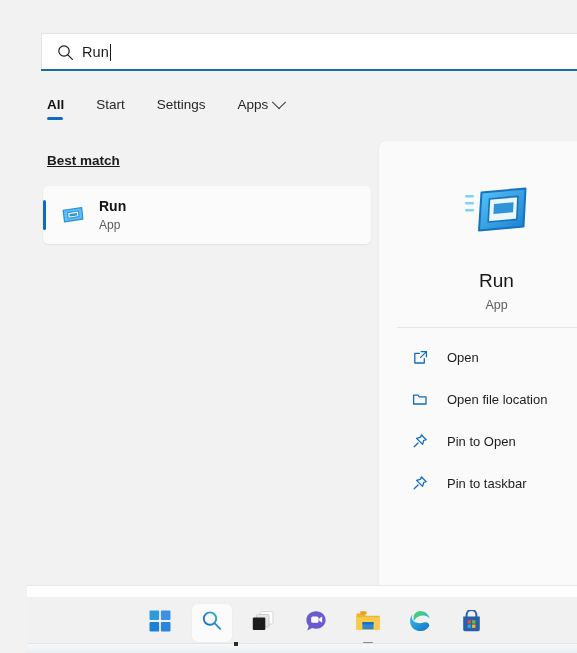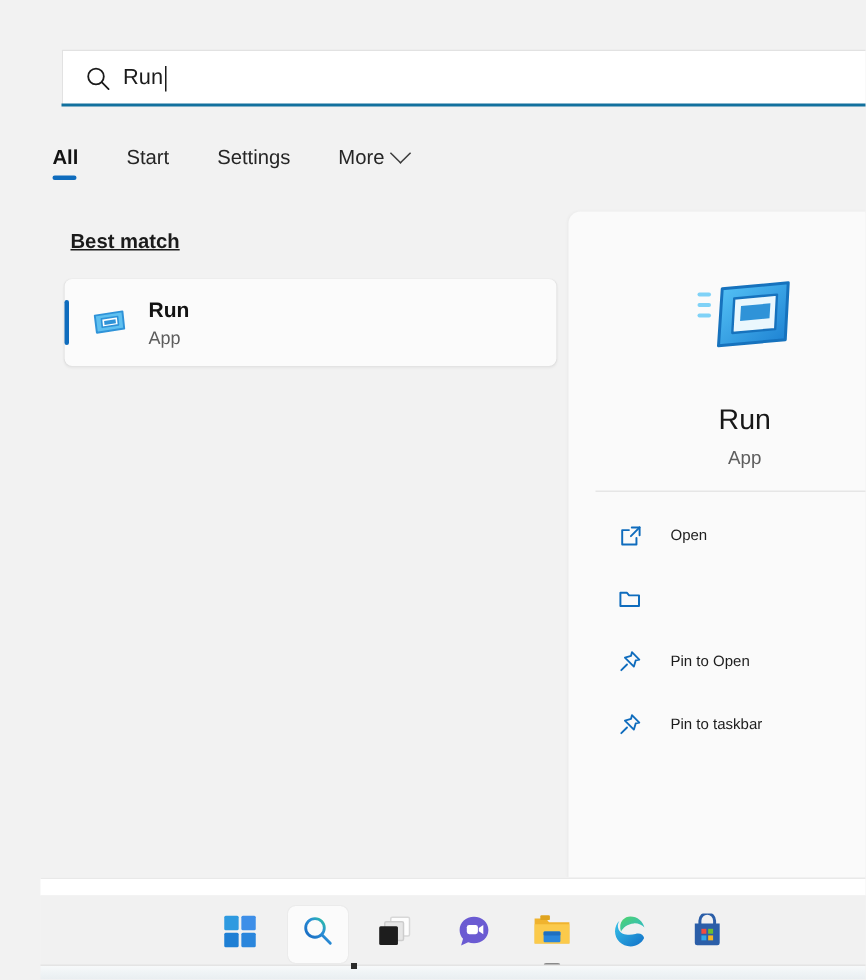--- a/index.html
+++ b/index.html
@@ -68,21 +68,21 @@
     display: inline-block;
     width: 1px;
     height: 17px;
     background: #1b1b1b;
     margin-left: 1px;
   }
 
   
   .tabs {
     position: absolute;
-    left: 8px;
+    left: 20px;
     top: 93px;
     display: flex;
     align-items: flex-start;
     gap: 0px;
   }
   .tab {
     position: relative;
     font-size: 13.5px;
     color: #262626;
     padding: 4px 0 10px 0;
@@ -243,21 +243,21 @@
   .action-icon {
     width: 22px;
     min-width: 22px;
     display: flex;
     align-items: center;
     justify-content: center;
     color: #0f6cbd;
   }
   .action-label {
     margin-left: 16px;
-    font-size: 10px;
+    font-size: 13px;
     color: #1d1d1d;
   }
 
   
   .panel-bottom-white {
     position: absolute;
     left: 0;
     right: 0;
     top: 585px;
     height: 11px;
@@ -348,21 +348,21 @@
     <div class="tab active">
       <span>All</span>
     </div>
     <div class="tab">
       <span>Start</span>
     </div>
     <div class="tab">
       <span>Settings</span>
     </div>
     <div class="tab more">
-      <span>More</span>
+      <span>Apps</span>
       <span class="chev"></span>
     </div>
   </div>
 
   <div class="best-match-label">Best match</div>
 
   <div class="result-card">
     <div class="result-accent"></div>
     <div class="result-icon">
       <svg width="26" height="26" viewBox="0 0 26 26" fill="none">
@@ -416,20 +416,21 @@
       </div>
 
       <div style="height:10px"></div>
 
       <div class="action-item">
         <span class="action-icon">
           <svg width="16" height="15" viewBox="0 0 16 15" fill="none">
             <path d="M1.6 3.2 H6.0 L7.4 4.9 H14.0 V12.0 H1.6 Z" stroke="#0f6cbd" stroke-width="1.3" stroke-linejoin="round"></path>
           </svg>
         </span>
+        <span class="action-label">Open file location</span>
       </div>
 
       <div style="height:10px"></div>
 
       <div class="action-item">
         <span class="action-icon">
           <svg width="16" height="16" viewBox="0 0 16 16" fill="none">
             <path d="M9.3 1.8 L14.2 6.7 L11.8 7.3 L10.6 11.4 L4.6 5.4 L8.7 4.2 Z" stroke="#0f6cbd" stroke-width="1.25" stroke-linejoin="round"></path>
             <line x1="6.0" y1="10.0" x2="2.2" y2="13.8" stroke="#0f6cbd" stroke-width="1.25" stroke-linecap="round"></line>
           </svg>

